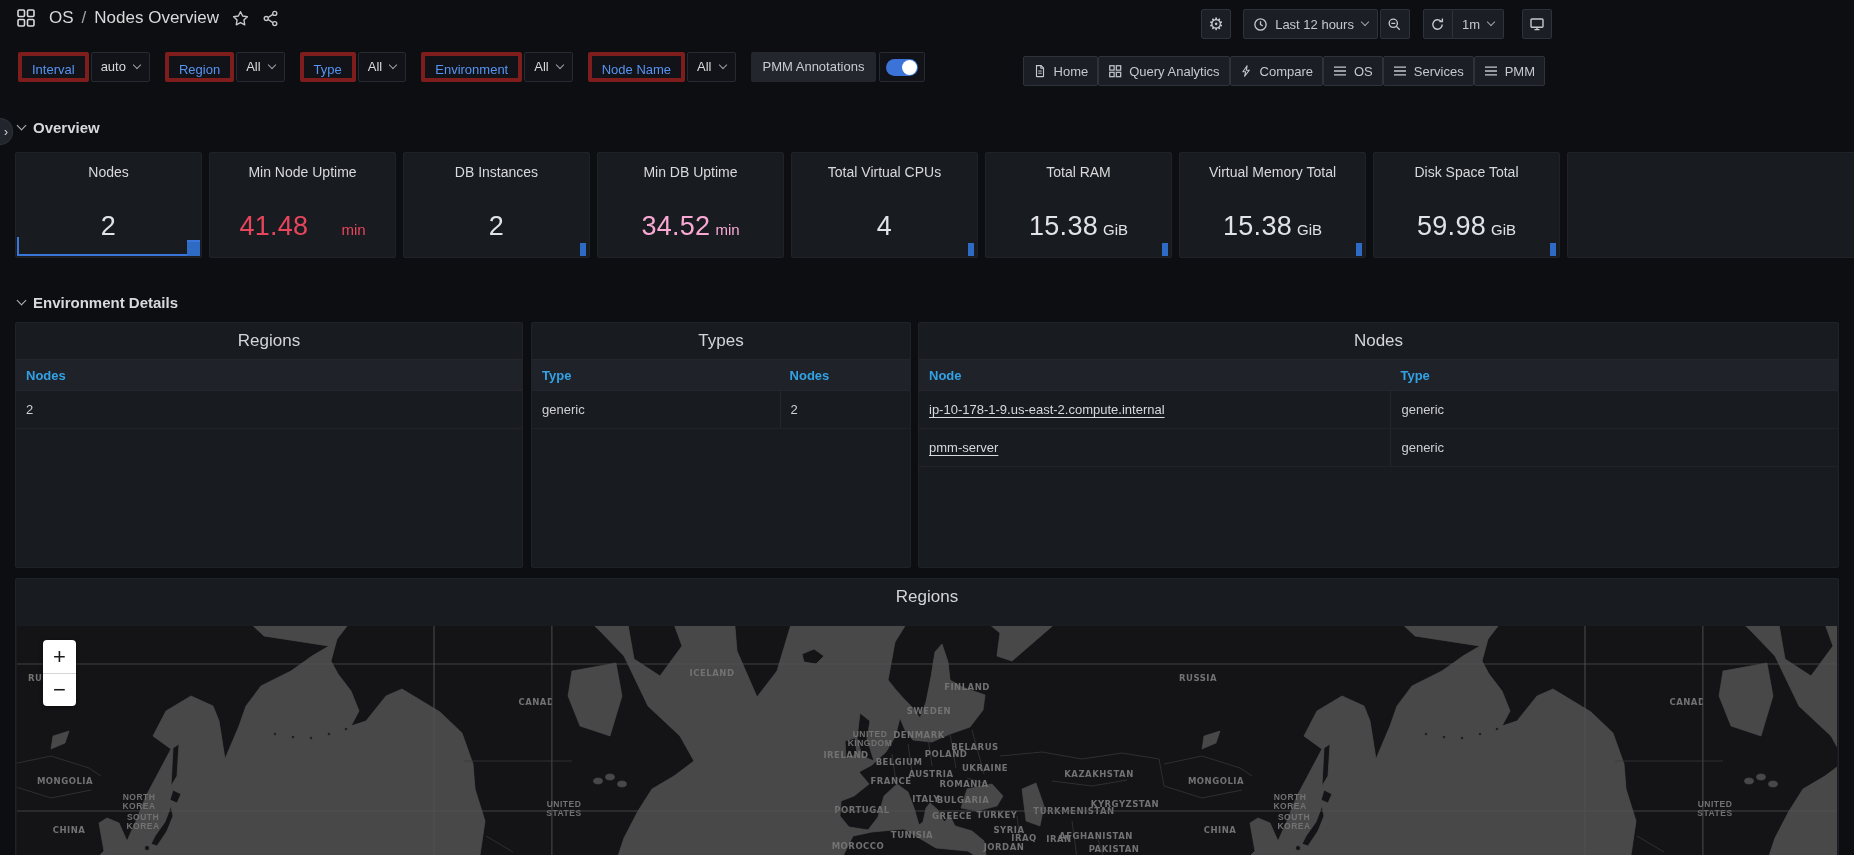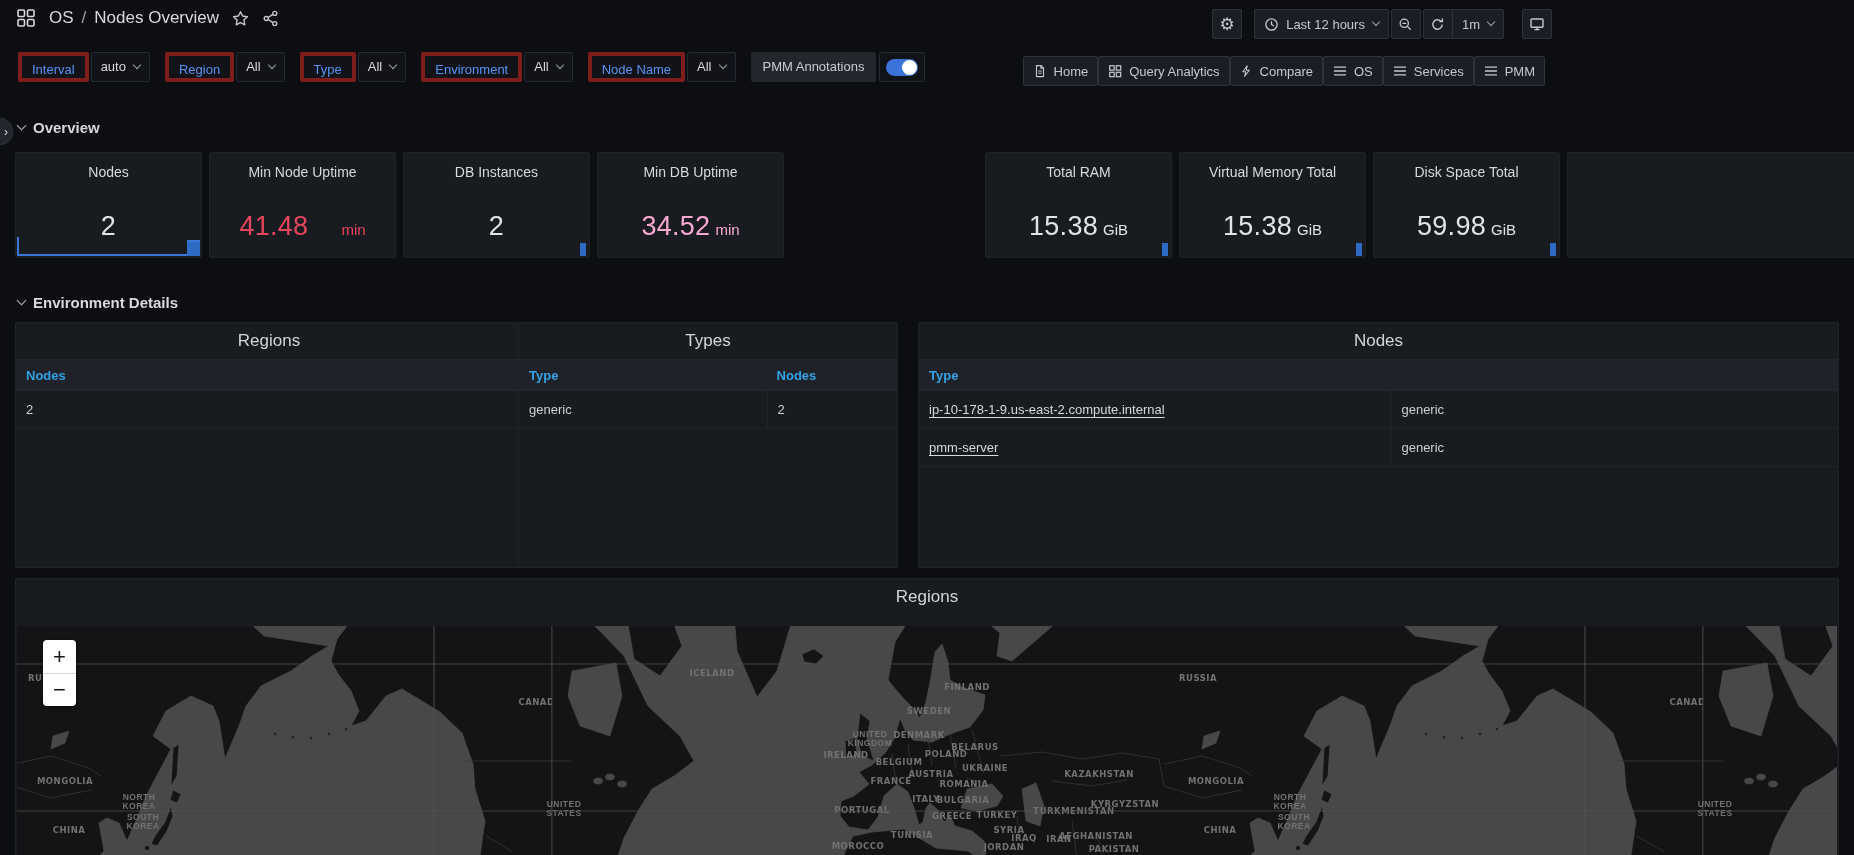--- a/index.html
+++ b/index.html
@@ -125,21 +125,21 @@
         <span class="caret"></span>
       </span>
       <span class="btn iconbtn" style="margin-left:2px;">
         <span style="display:inline-flex;">
           <svg width="15" height="15" viewBox="0 0 16 16" fill="none" stroke="#c7c8cc" stroke-width="1.4">
             <circle cx="6.7" cy="6.7" r="4.4"></circle>
               <path d="M10 10l3.6 3.6M4.6 6.7h4.2"></path>
           </svg>
         </span>
       </span>
-      <span style="display:inline-flex;margin-left:2px;">
+      <span style="display:inline-flex;margin-left:13px;">
         <span class="btn iconbtn" style="border-radius:2px 0 0 2px;">
           <span style="display:inline-flex;">
             <svg width="15" height="15" viewBox="0 0 16 16" fill="none" stroke="#c7c8cc" stroke-width="1.5">
               <path d="M13 8a5 5 0 1 1-1.4-3.5"></path>
                 <path d="M13.2 1.6v3.2H10"></path>
             </svg>
           </span>
         </span>
         <span class="btn" style="border-left:none;border-radius:0 2px 2px 0;">
           <span>1m</span>
@@ -286,20 +286,27 @@
       </div>
     <div class="spark-bar"></div>
   </div>
   <div class="panel stat" style="left:597px;">
     <div class="stat-title">Min DB Uptime</div>
     <div class="stat-value" style="color: #f9a8d4;">
         <span class="num">34.52</span>
         <span class="unit">min</span>
       </div>
   </div>
+  <div class="panel stat" style="left:791px;">
+    <div class="stat-title">Total Virtual CPUs</div>
+    <div class="stat-value" style="color: rgb(226, 227, 232);">
+        <span class="num">4</span>
+      </div>
+    <div class="spark-bar"></div>
+  </div>
   <div class="panel stat" style="left:985px;">
     <div class="stat-title">Total RAM</div>
     <div class="stat-value" style="color: rgb(226, 227, 232);">
         <span class="num">15.38</span>
         <span class="unit">GiB</span>
       </div>
     <div class="spark-bar"></div>
   </div>
   <div class="panel stat" style="left:1179px;">
     <div class="stat-title">Virtual Memory Total</div>
@@ -329,35 +336,36 @@
   <div class="panel tpanel regions-t" style="left:15px;width:508px;">
     <div class="ptitle">Regions</div>
     <div class="thead">
       <span class="th c1">Nodes</span>
     </div>
     <div class="trow">
       <span class="td c1">2</span>
     </div>
   </div>
 
-  <div class="panel tpanel types-t" style="left:518px;width:380px;">
+  <div class="panel tpanel types-t" style="left:531px;width:380px;">
     <div class="ptitle">Types</div>
     <div class="thead">
       <span class="th c1">Type</span>
       <span class="th c2">Nodes</span>
     </div>
     <div class="trow">
       <span class="td c1">generic</span>
       <span class="td c2 divided">2</span>
     </div>
   </div>
 
   <div class="panel tpanel nodes-t" style="left:918px;width:921px;">
     <div class="ptitle">Nodes</div>
     <div class="thead">
+      <span class="th c1">Node</span>
       <span class="th c2">Type</span>
     </div>
     <div class="trow">
       <span class="td c1">
           <span class="cell-link">ip-10-178-1-9.us-east-2.compute.internal</span>
         </span>
       <span class="td c2 divided">generic</span>
     </div>
     <div class="trow">
       <span class="td c1">

